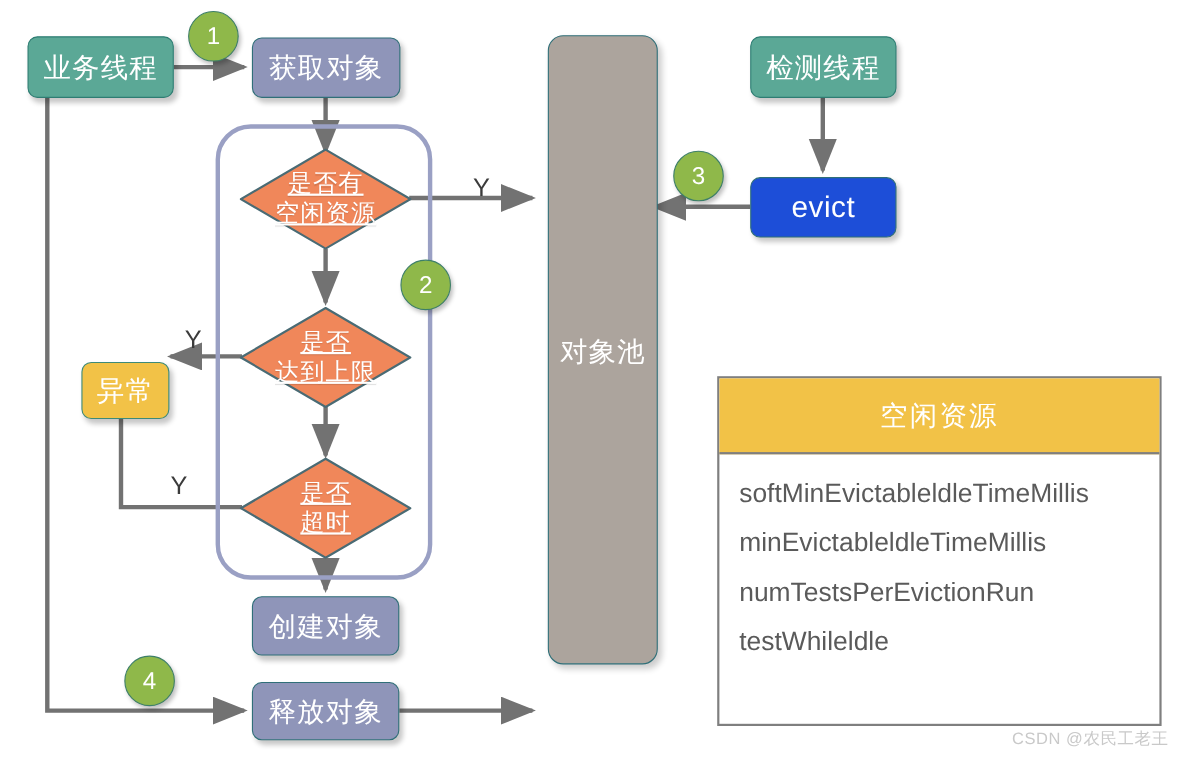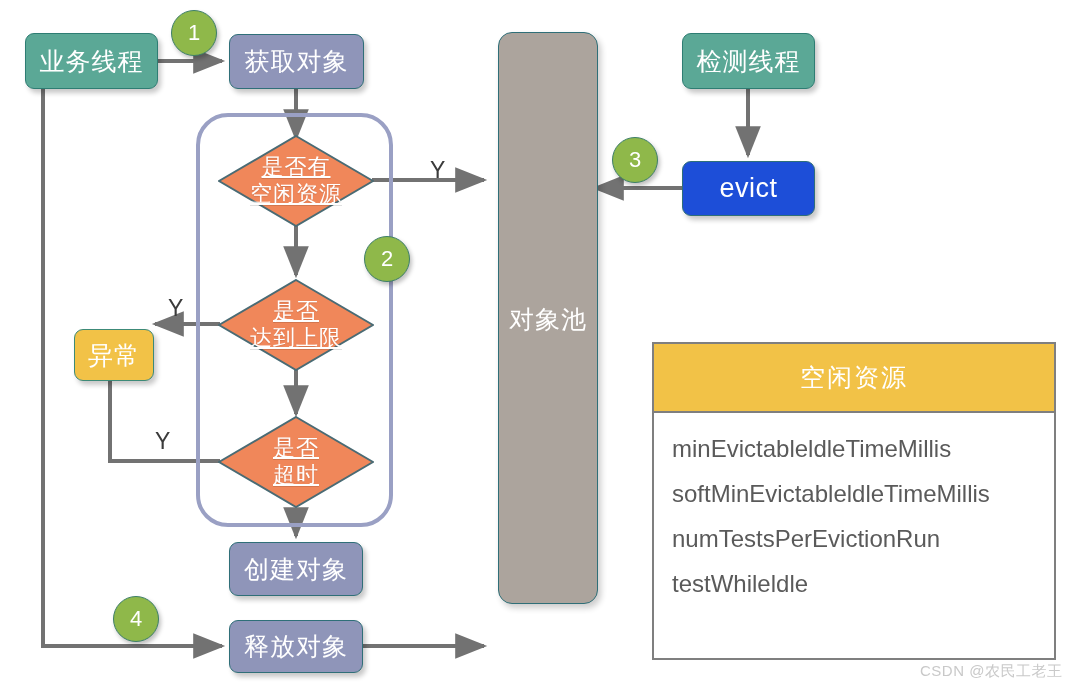--- a/index.html
+++ b/index.html
@@ -236,22 +236,22 @@
     <span>4</span>
   </div>
 
   <div class="ylabel" style="left:430px;top:157px;">Y</div>
   <div class="ylabel" style="left:168px;top:295px;">Y</div>
   <div class="ylabel" style="left:155px;top:428px;">Y</div>
 
   <div class="table" style="left:652px;top:342px;width:404px;height:318px;">
     <div class="table-head">空闲资源</div>
     <div class="table-body">
+      <div class="param">softMinEvictableldleTimeMillis</div>
       <div class="param">minEvictableldleTimeMillis</div>
-      <div class="param">softMinEvictableldleTimeMillis</div>
       <div class="param">numTestsPerEvictionRun</div>
       <div class="param">testWhileldle</div>
     </div>
   </div>
 
   <div class="watermark" style="left:920px;top:662px;">CSDN @农民工老王</div>
 
 </div>
 
 </body></html>

